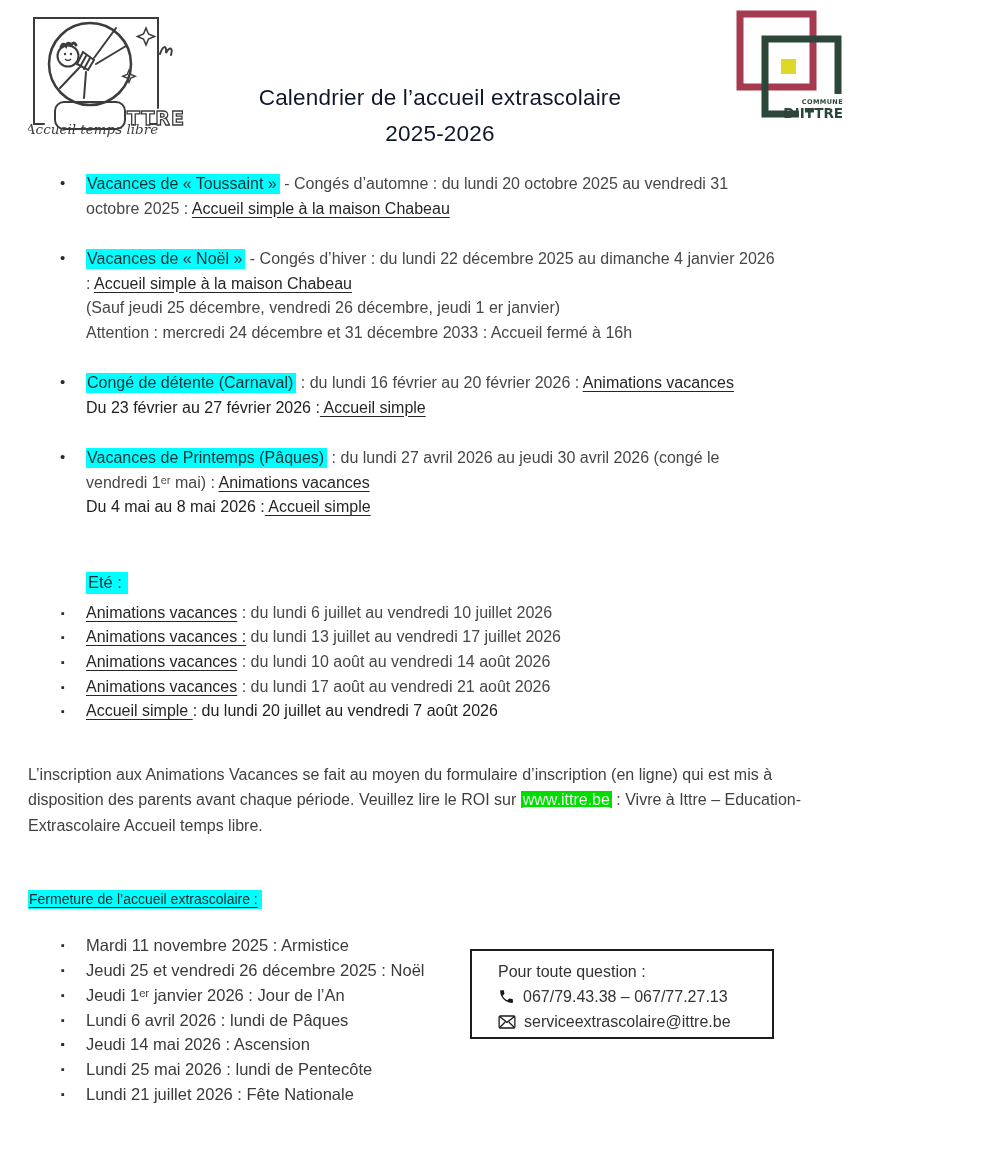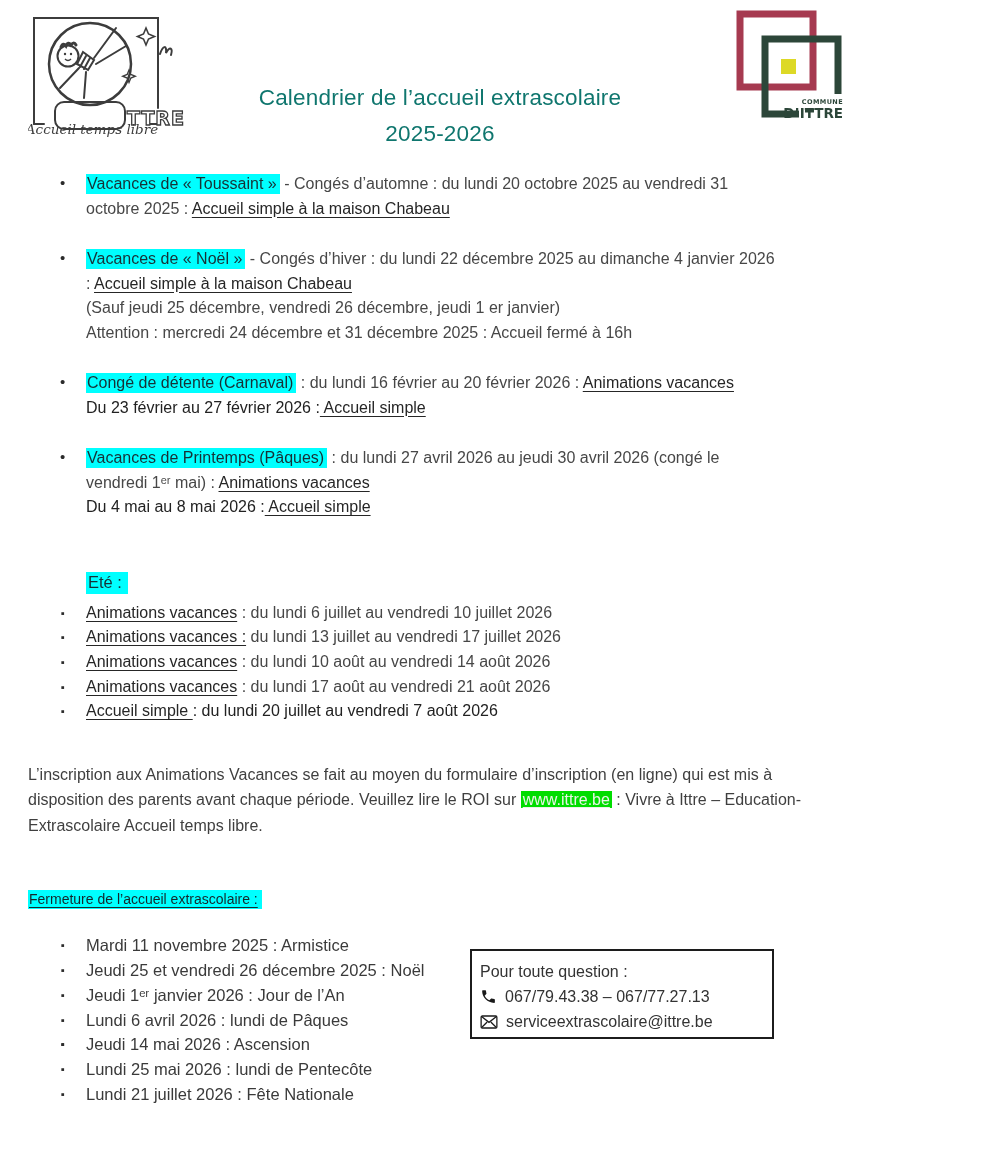--- a/index.html
+++ b/index.html
@@ -3,21 +3,21 @@
 <meta charset="utf-8">
 <style>
   * { box-sizing: border-box; }
   html,body { margin:0; padding:0; background:#ffffff; }
   body { width:987px; height:1158px; font-family:"Liberation Sans", sans-serif; color:#3a3a3a; }
   .page { position:relative; width:987px; height:1158px; background:#fff; overflow:hidden; }
 
   
   .atl-logo { position:absolute; left:28px; top:12px; }
   .doc-title { position:absolute; left:180px; top:80px; width:520px; text-align:center;
-               font-size:22.5px; line-height:36px; color:#0f766e; letter-spacing:.2px; }
+               font-size:22.5px; line-height:36px; color:#0f172a; letter-spacing:.2px; }
   .commune-logo { position:absolute; left:733px; top:6px; }
 
   
   .content { position:absolute; left:28px; top:172px; width:930px; }
 
   ul.vac { list-style:none; margin:0; padding:0; width:748px; }
   ul.vac > li { position:relative; padding-left:58px; margin:0 0 26px 0;
                 font-size:16px; line-height:24.5px; }
   ul.vac > li.gap-before { margin-top:6px; }
   .marker-disc { position:absolute; left:32px; top:-1px; color:#2b2b2b; font-size:15px; }
@@ -38,21 +38,21 @@
   .registration { width:812px; margin:38px 0 0 0; font-size:16px; line-height:25.4px; color:#3f3f3f; }
   .link-green { background:#00dd00; color:#e9f3e6; text-decoration:underline; text-underline-offset:2px; padding:0 2px; }
 
   .closures-heading { display:inline-block; margin-top:52px; background:#00ffff; color:#14282c;
                       font-size:14px; padding:1px 4px 2px 1px; text-decoration:underline; text-underline-offset:3px; }
   ul.closures { list-style:none; margin:24px 0 0 0; padding:0; width:560px; }
   ul.closures > li { position:relative; padding-left:58px; font-size:16.5px; line-height:24.8px; color:#3a3a3a; }
 
   
   .contact-box { position:absolute; left:470px; top:949px; width:304px; height:90px;
-                 border:2px solid #1c1c1c; padding:8px 12px 6px 8px; background:#fff; }
+                 border:2px solid #1c1c1c; padding:8px 12px 6px 26px; background:#fff; }
   .contact-box .row { display:flex; align-items:center; gap:8px; font-size:16px; line-height:25px; color:#333; }
   .contact-box .row .ic { flex:0 0 auto; display:inline-flex; }
 
   svg text { user-select:none; }
 </style>
 </head>
 <body>
 
 <div class="page">
 
@@ -99,21 +99,21 @@
     <ul class="vac">
       <li>
         <span class="marker-disc">•</span>
         <span class="hl">Vacances de « Toussaint »</span><span class="mid"> - Congés d’automne : du lundi 20 octobre 2025 au vendredi 31 octobre 2025 : </span><span class="u">Accueil simple à la maison Chabeau</span>
       </li>
 
       <li>
         <span class="marker-disc">•</span>
         <span class="hl">Vacances de « Noël »</span><span class="mid"> - Congés d’hiver : du lundi 22 décembre 2025 au dimanche 4 janvier 2026 : </span><span class="u">Accueil simple à la maison Chabeau</span>
         <div class="note">(Sauf jeudi 25 décembre, vendredi 26 décembre, jeudi 1 er janvier)</div>
-        <div class="note">Attention : mercredi 24 décembre et 31 décembre 2025 : Accueil fermé à 16h</div>
+        <div class="note">Attention : mercredi 24 décembre et 31 décembre 2033 : Accueil fermé à 16h</div>
       </li>
 
       <li>
         <span class="marker-disc">•</span>
         <span class="hl">Congé de détente (Carnaval)</span><span class="mid"> : du lundi 16 février au 20 février 2026 : </span><span class="u">Animations vacances </span>
         <div>
           <span class="dk">Du 23 février au 27 février 2026 :</span><span class="u"> Accueil simple </span>
         </div>
       </li>
 

